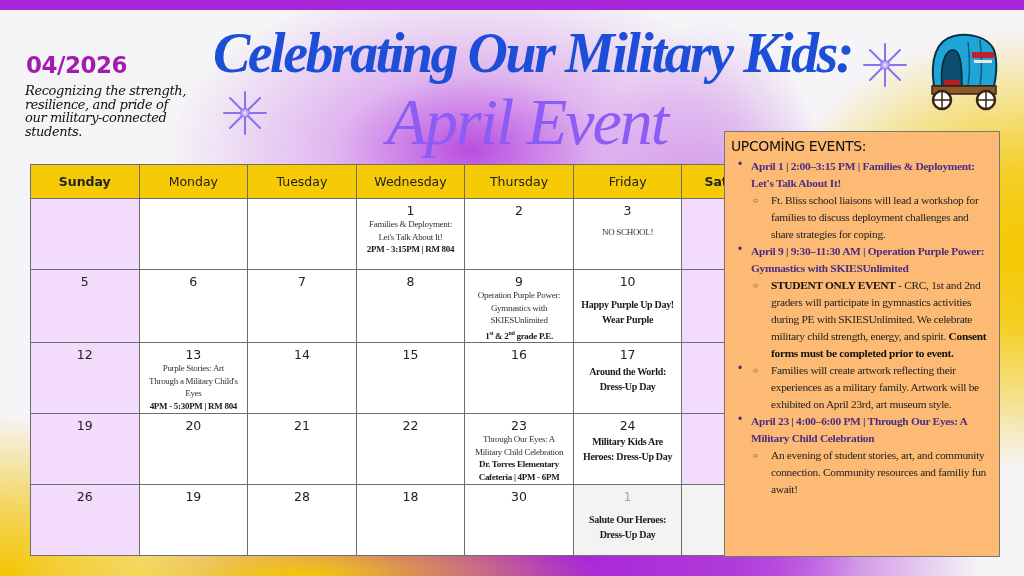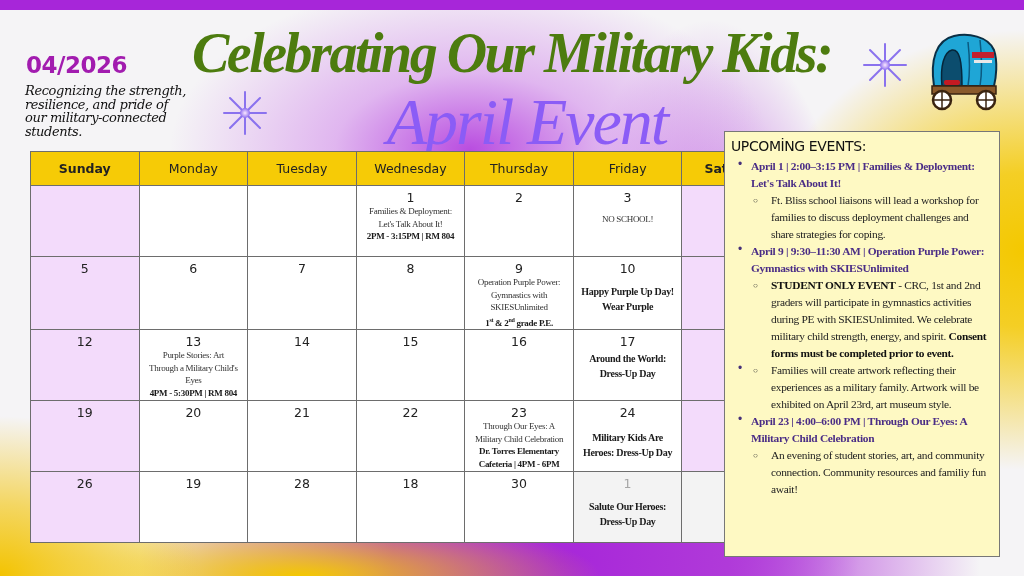--- a/index.html
+++ b/index.html
@@ -26,35 +26,35 @@
     position: absolute; left: 26px; top: 52px;
     font-family: "DejaVu Sans", sans-serif; font-weight: bold;
     font-size: 23px; letter-spacing: -0.5px; color: #a21caf;
   }
   .tagline {
     position: absolute; left: 25px; top: 84px; width: 165px;
     font-family: "DejaVu Serif", serif; font-style: italic;
     font-size: 13px; line-height: 13.5px; color: #111; letter-spacing: -0.4px;
   }
   .title-1 {
-    position: absolute; left: 192px; top: 18px; width: 660px; text-align: left;
+    position: absolute; left: 192px; top: 18px; width: 660px; text-align: right;
     font-family: "Liberation Serif", serif; font-style: italic; font-weight: bold;
-    font-size: 56px; letter-spacing: -2.5px; color: #4d7c0f; line-height: 70px;
+    font-size: 56px; letter-spacing: -2.5px; color: #1d4ed8; line-height: 70px;
   }
   .title-2 {
     position: absolute; left: 312px; top: 88px; width: 430px; text-align: center;
     font-family: "Liberation Serif", serif; font-style: italic;
     font-size: 66px; letter-spacing: -2px; color: #8b5cf6; line-height: 68px;
   }
   .sparkle { position: absolute; }
   .wagon { position: absolute; left: 928px; top: 30px; width: 72px; height: 82px; }
 
   
   .calendar {
-    position: absolute; left: 30px; top: 151px;
+    position: absolute; left: 30px; top: 164px;
     width: 761px; height: 388px;
     border-collapse: collapse; table-layout: fixed;
     background: #fff;
   }
   .calendar th, .calendar td { border: 1px solid #6d6d6d; }
   .calendar th {
     background: #f6cb06; height: 34px;
     font-family: "DejaVu Sans", sans-serif; font-weight: normal;
     font-size: 12.5px; color: #222;
   }
@@ -66,21 +66,21 @@
   .next .daynum { color: #a6a6a6; }
   .ev { font-family: "Liberation Serif", serif; font-size: 9px; line-height: 12.5px; color: #333; letter-spacing: -0.3px; display: block; padding: 0 1px; }
   .ev.b { font-weight: bold; color: #1a1a1a; }
   .ev.big { font-size: 10px; line-height: 15px; }
   .ev.gap { margin-top: 8px; }
   sup { font-size: 6px; }
 
   
   .upcoming {
     position: absolute; left: 724px; top: 131px; width: 276px; height: 426px;
-    background: #fef9c3; border: 1px solid #777; padding: 6px 6px 0 6px;
+    background: #fdba74; border: 1px solid #777; padding: 6px 6px 0 6px;
   }
   .up-title { font-family: "DejaVu Sans", sans-serif; font-size: 14px; color: #111; letter-spacing: -0.4px; margin-bottom: 4px; }
   .up-list { list-style: none; }
   .up-item { position: relative; padding-left: 20px; }
   .up-item::before { content: "•"; position: absolute; left: 7px; top: -1px; color: #45307a; font-size: 12px; }
   .up-head {
     font-family: "Liberation Serif", serif; font-weight: bold; font-size: 11.4px;
     line-height: 17px; color: #4a2d86; letter-spacing: -0.3px;
   }
   .up-sub { position: relative; padding-left: 20px; }
@@ -260,21 +260,21 @@
         </td>
       <td>
         <span class="daynum">23</span>
         <span class="ev">Through Our Eyes: A</span>
         <span class="ev">Military Child Celebration</span>
         <span class="ev b">Dr. Torres Elementary</span>
         <span class="ev b">Cafeteria | 4PM - 6PM</span>
       </td>
       <td>
         <span class="daynum">24</span>
-        <span class="ev b big" style="margin-top:10px">Military Kids Are</span>
+        <span class="ev b big" style="margin-top:1px">Military Kids Are</span>
         <span class="ev b big">Heroes: Dress-Up Day</span>
       </td>
       <td class="wkend">
           <span class="daynum">25</span>
         </td>
     </tr>
 
     <tr>
       <td class="wkend">
           <span class="daynum">26</span>

